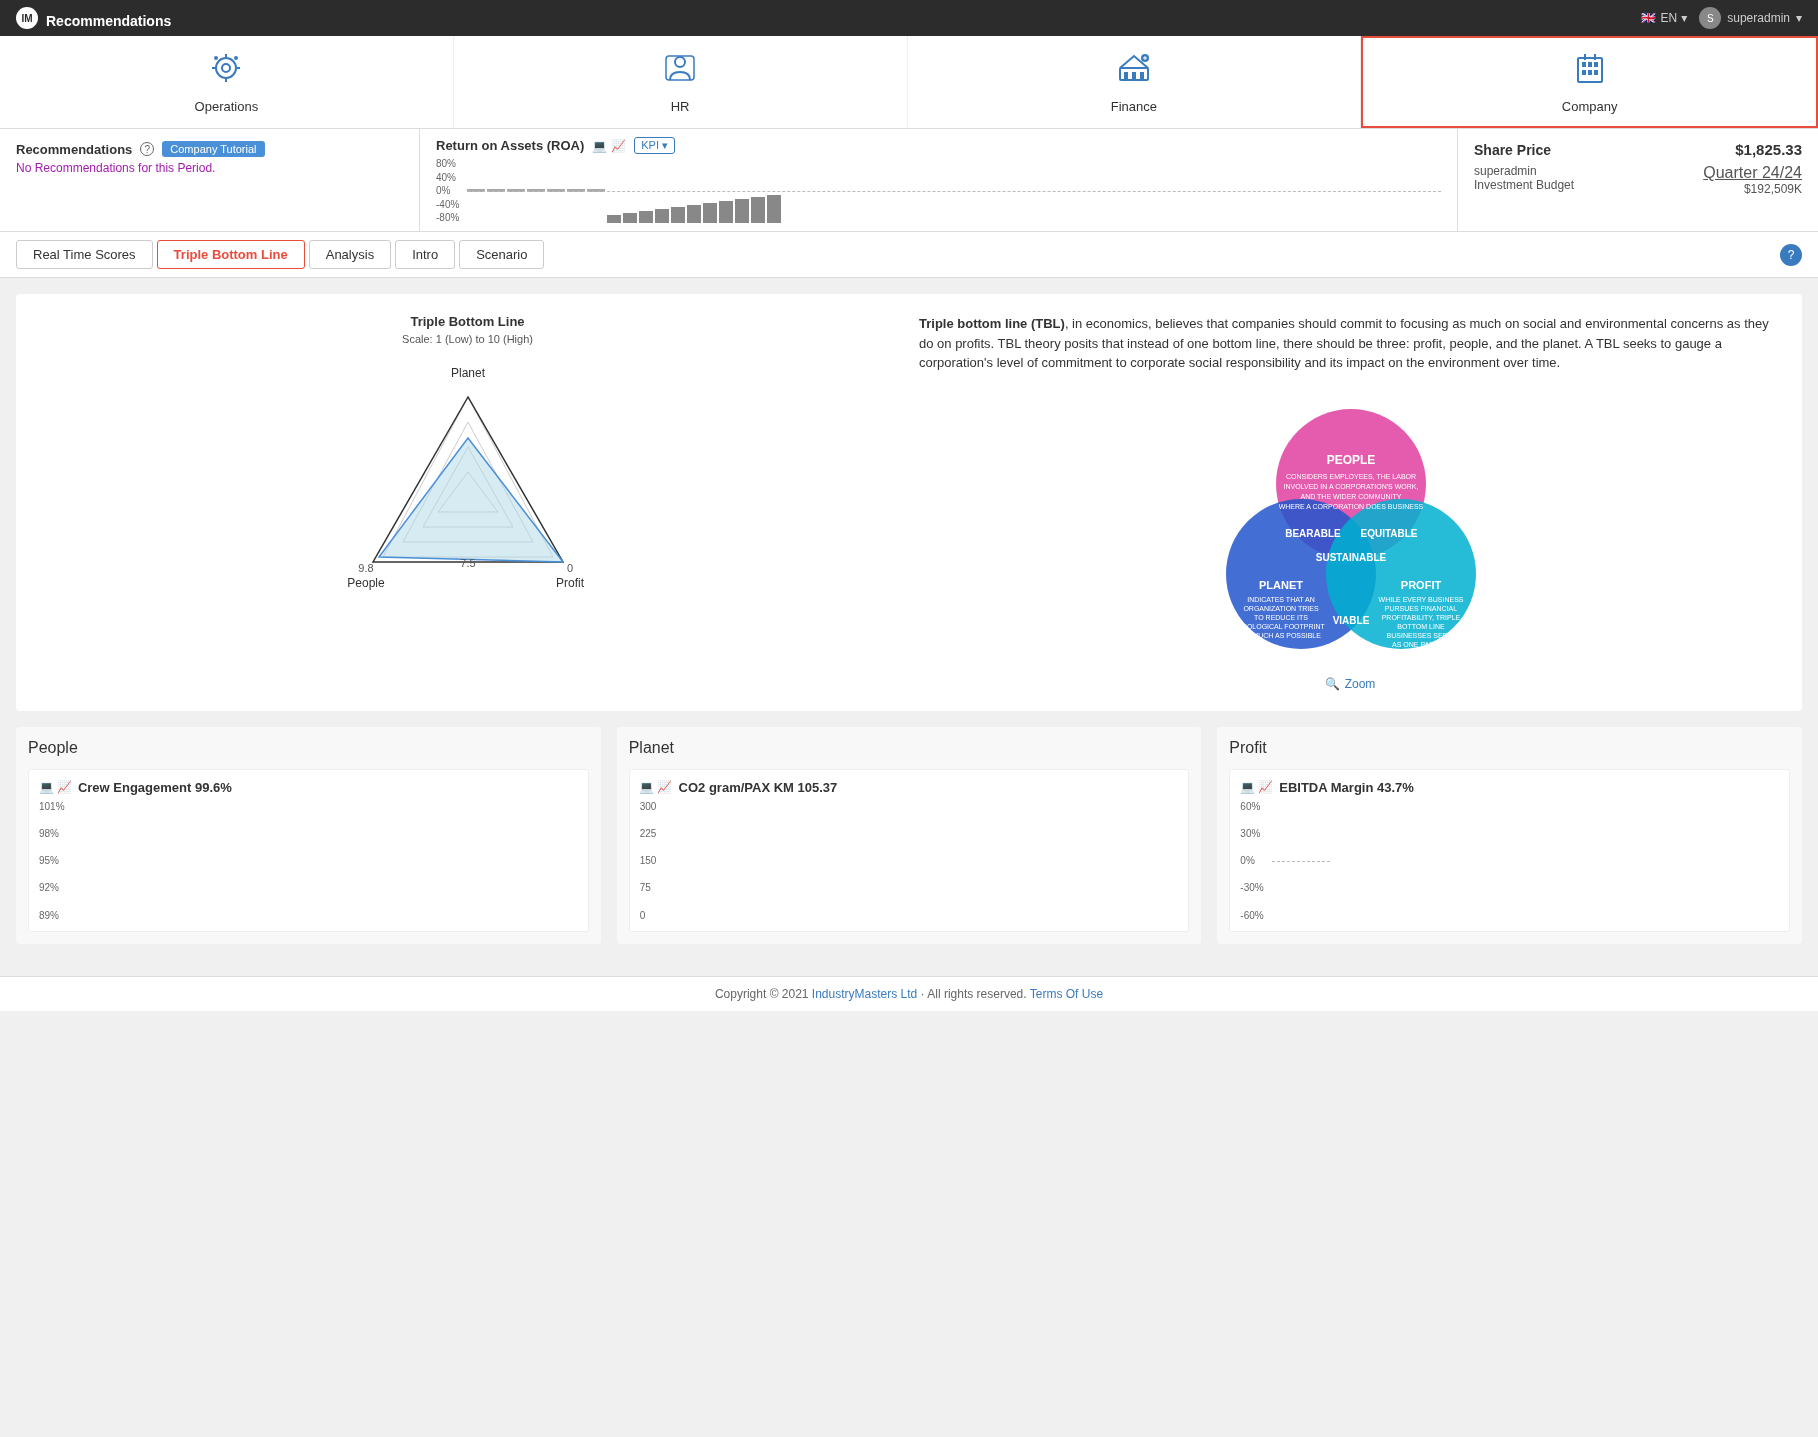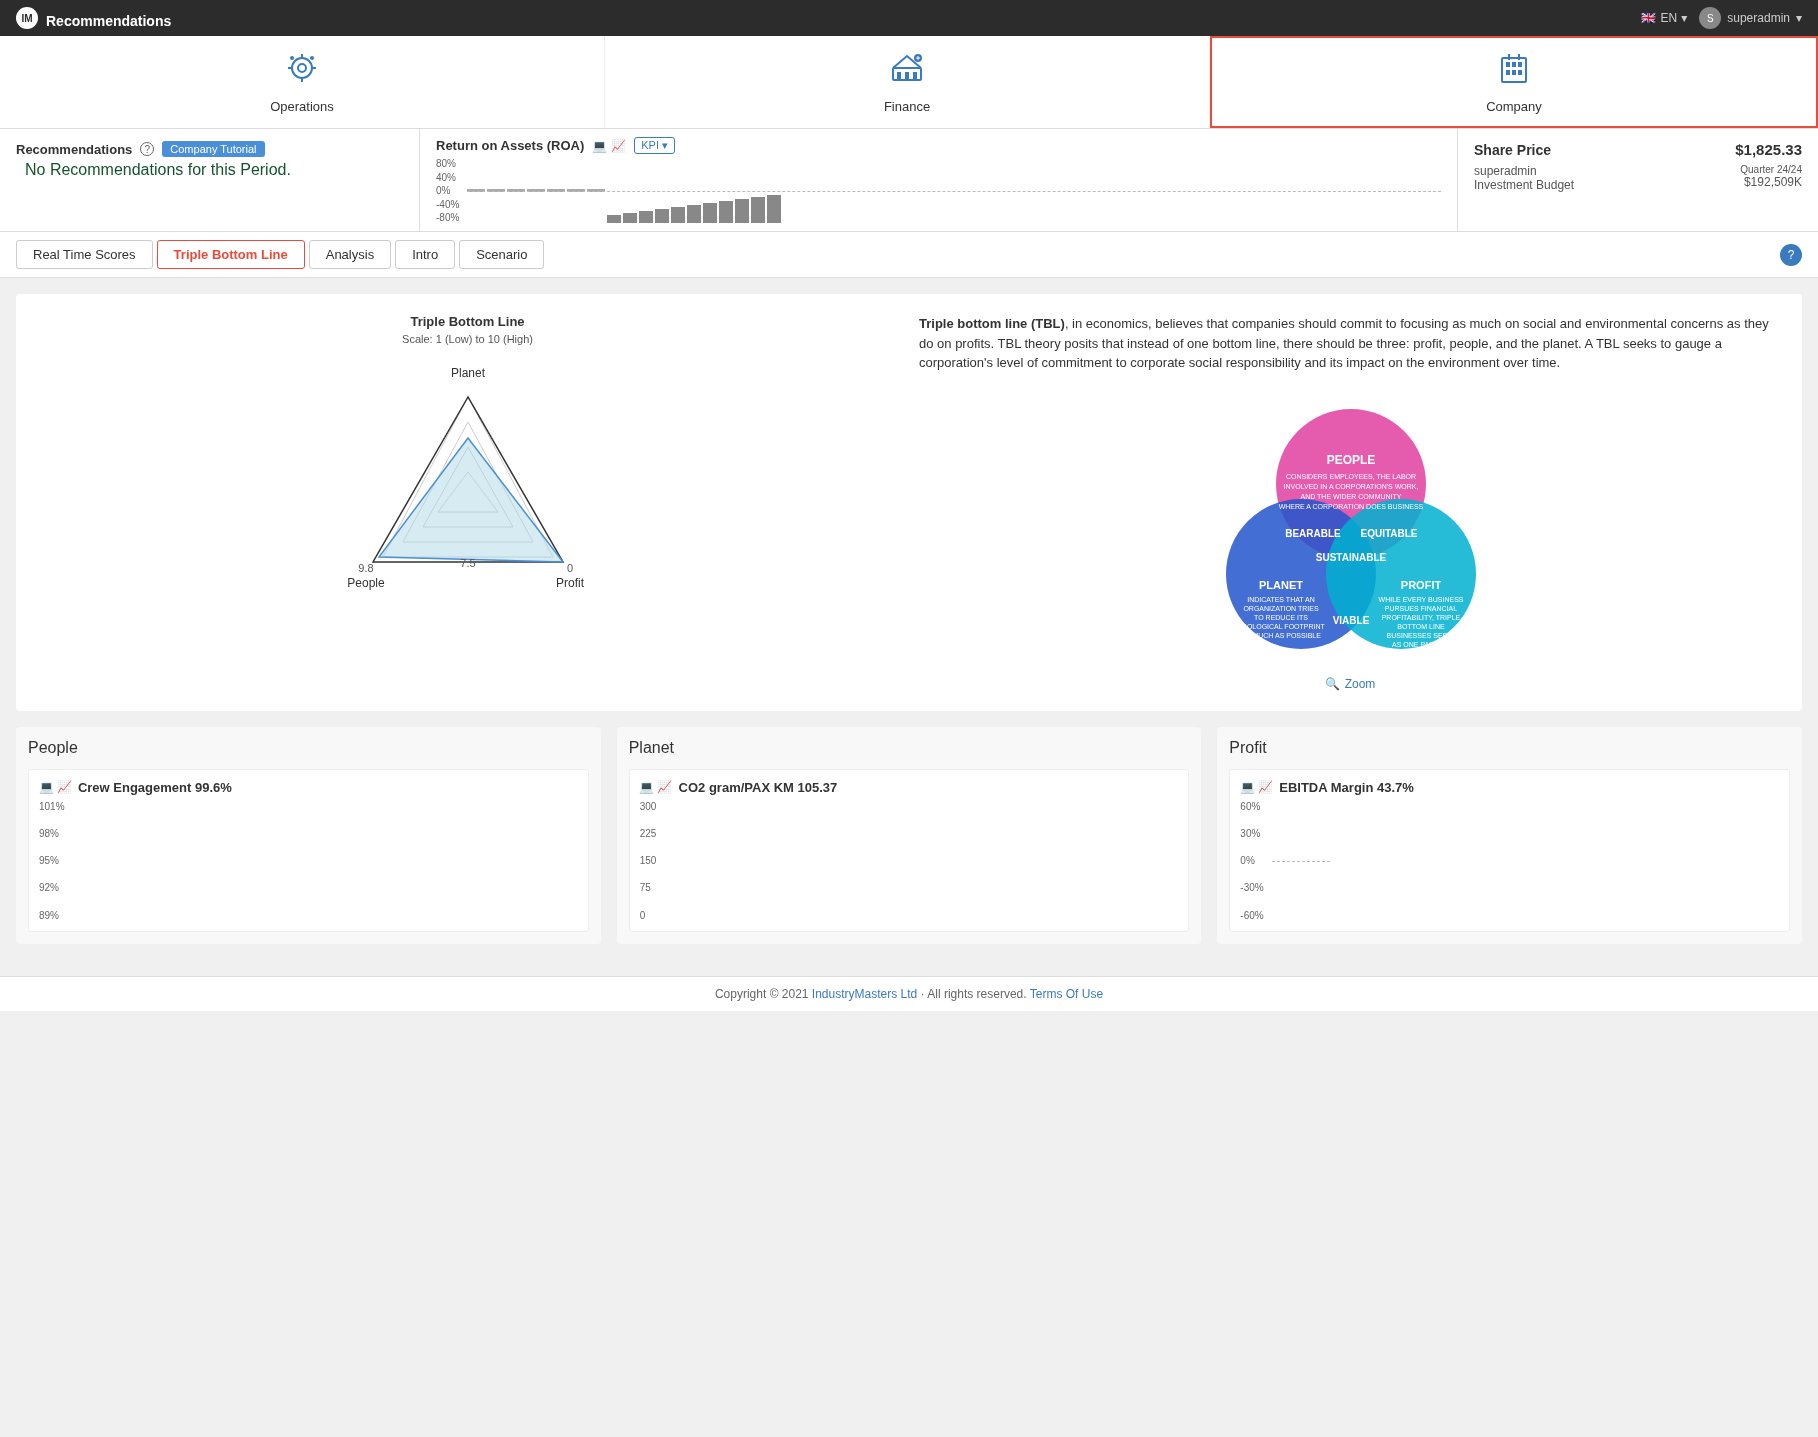--- a/index.html
+++ b/index.html
@@ -52,41 +52,41 @@
       margin-bottom: 0;
     }
     .info-recommendations {
       width: 420px;
       padding: 12px 16px;
       border-right: 1px solid #ddd;
     }
     .rec-header { display: flex; align-items: center; gap: 8px; margin-bottom: 4px; }
     .rec-title { font-size: 13px; font-weight: bold; color: #333; }
     .rec-badge { background: #4a90d9; color: #fff; font-size: 11px; padding: 2px 8px; border-radius: 3px; }
-    .rec-text { font-size: 16px; color: #14532d; margin-left: 9px; }
+    .rec-text { font-size: 12px; color: #a21caf; }
     .info-roa {
       flex: 1;
       padding: 8px 16px;
       border-right: 1px solid #ddd;
     }
     .roa-header { display: flex; align-items: center; gap: 8px; margin-bottom: 4px; }
     .roa-title { font-size: 13px; font-weight: bold; color: #333; }
     .roa-icons { display: flex; gap: 4px; color: #3a7bbf; font-size: 12px; }
     .kpi-btn { font-size: 11px; color: #3a7bbf; border: 1px solid #3a7bbf; padding: 1px 6px; border-radius: 3px; cursor: pointer; }
     .info-share {
       width: 360px;
       padding: 12px 16px;
     }
     .share-header { display: flex; justify-content: space-between; align-items: center; margin-bottom: 6px; }
     .share-title { font-size: 14px; font-weight: bold; color: #333; }
     .share-price { font-size: 15px; font-weight: bold; color: #333; }
     .share-sub { display: flex; justify-content: space-between; }
     .share-user { font-size: 12px; color: #555; }
     .share-budget { font-size: 12px; color: #555; }
-    .share-quarter { font-size: 10px; color: #555; }
+    .share-quarter { font-size: 16px; color: #555; text-decoration: underline; }
     .roa-y { display: flex; flex-direction: column; justify-content: space-between; font-size: 10px; color: #666; height: 65px; padding-right: 4px; }
 
     
     .tabs-bar {
       background: #fff;
       display: flex;
       align-items: center;
       padding: 8px 16px;
       border-bottom: 1px solid #ddd;
       gap: 4px;
@@ -215,20 +215,30 @@
         <circle cx="18" cy="18" r="4" fill="none" stroke="#3a7bbf" stroke-width="2"></circle>
         <line x1="18" y1="4" x2="18" y2="8" stroke="#3a7bbf" stroke-width="2"></line>
         <line x1="18" y1="28" x2="18" y2="32" stroke="#3a7bbf" stroke-width="2"></line>
         <line x1="4" y1="18" x2="8" y2="18" stroke="#3a7bbf" stroke-width="2"></line>
         <line x1="28" y1="18" x2="32" y2="18" stroke="#3a7bbf" stroke-width="2"></line>
         <circle cx="8" cy="8" r="2" fill="#3a7bbf"></circle>
         <circle cx="28" cy="8" r="2" fill="#3a7bbf"></circle>
       </svg>
     </div>
     <span class="nav-label">Operations</span>
+  </div>
+  <div class="nav-item">
+    <div class="nav-icon">
+      <svg width="36" height="36" viewBox="0 0 36 36" fill="none">
+        <circle cx="18" cy="12" r="5" fill="none" stroke="#3a7bbf" stroke-width="2"></circle>
+        <path d="M8 30 Q8 22 18 22 Q28 22 28 30" fill="none" stroke="#3a7bbf" stroke-width="2"></path>
+        <rect x="4" y="6" width="28" height="24" rx="3" fill="none" stroke="#3a7bbf" stroke-width="1.5"></rect>
+      </svg>
+    </div>
+    <span class="nav-label">HR</span>
   </div>
   <div class="nav-item">
     <div class="nav-icon">
       <svg width="36" height="36" viewBox="0 0 36 36" fill="none">
         <rect x="4" y="18" width="28" height="12" rx="1" fill="none" stroke="#3a7bbf" stroke-width="2"></rect>
         <path d="M4 18 L18 6 L32 18" fill="none" stroke="#3a7bbf" stroke-width="2"></path>
         <rect x="8" y="22" width="4" height="8" fill="#3a7bbf"></rect>
         <rect x="16" y="22" width="4" height="8" fill="#3a7bbf"></rect>
         <rect x="24" y="22" width="4" height="8" fill="#3a7bbf"></rect>
         <circle cx="29" cy="8" r="4" fill="#3a7bbf"></circle>

